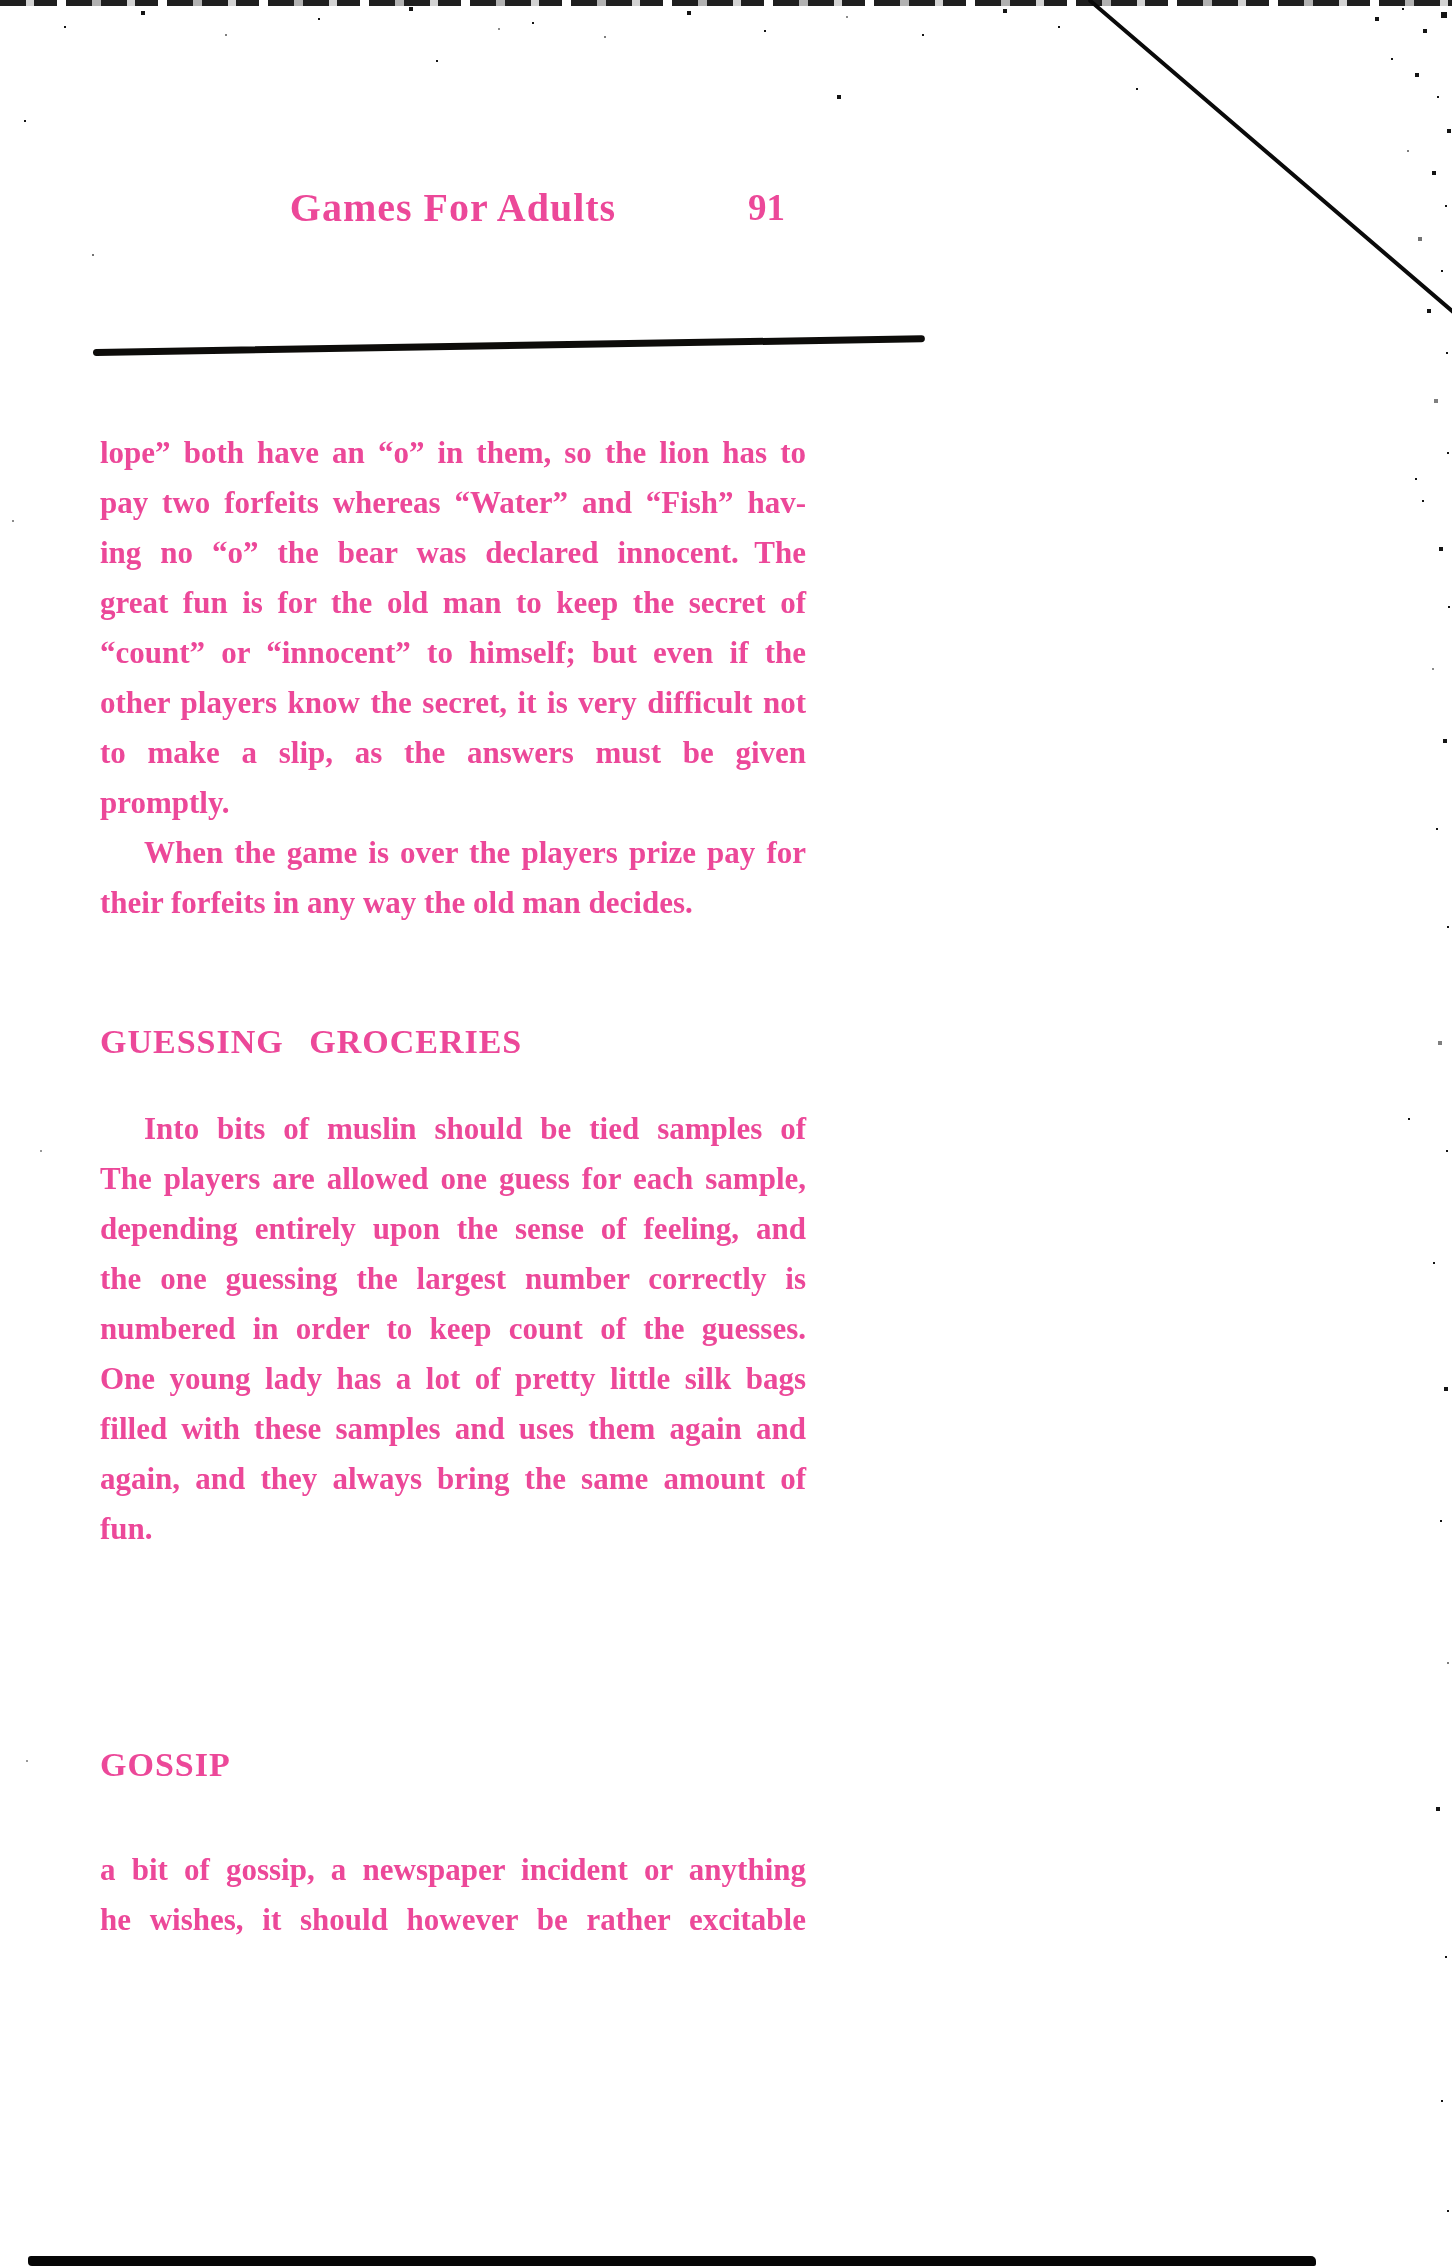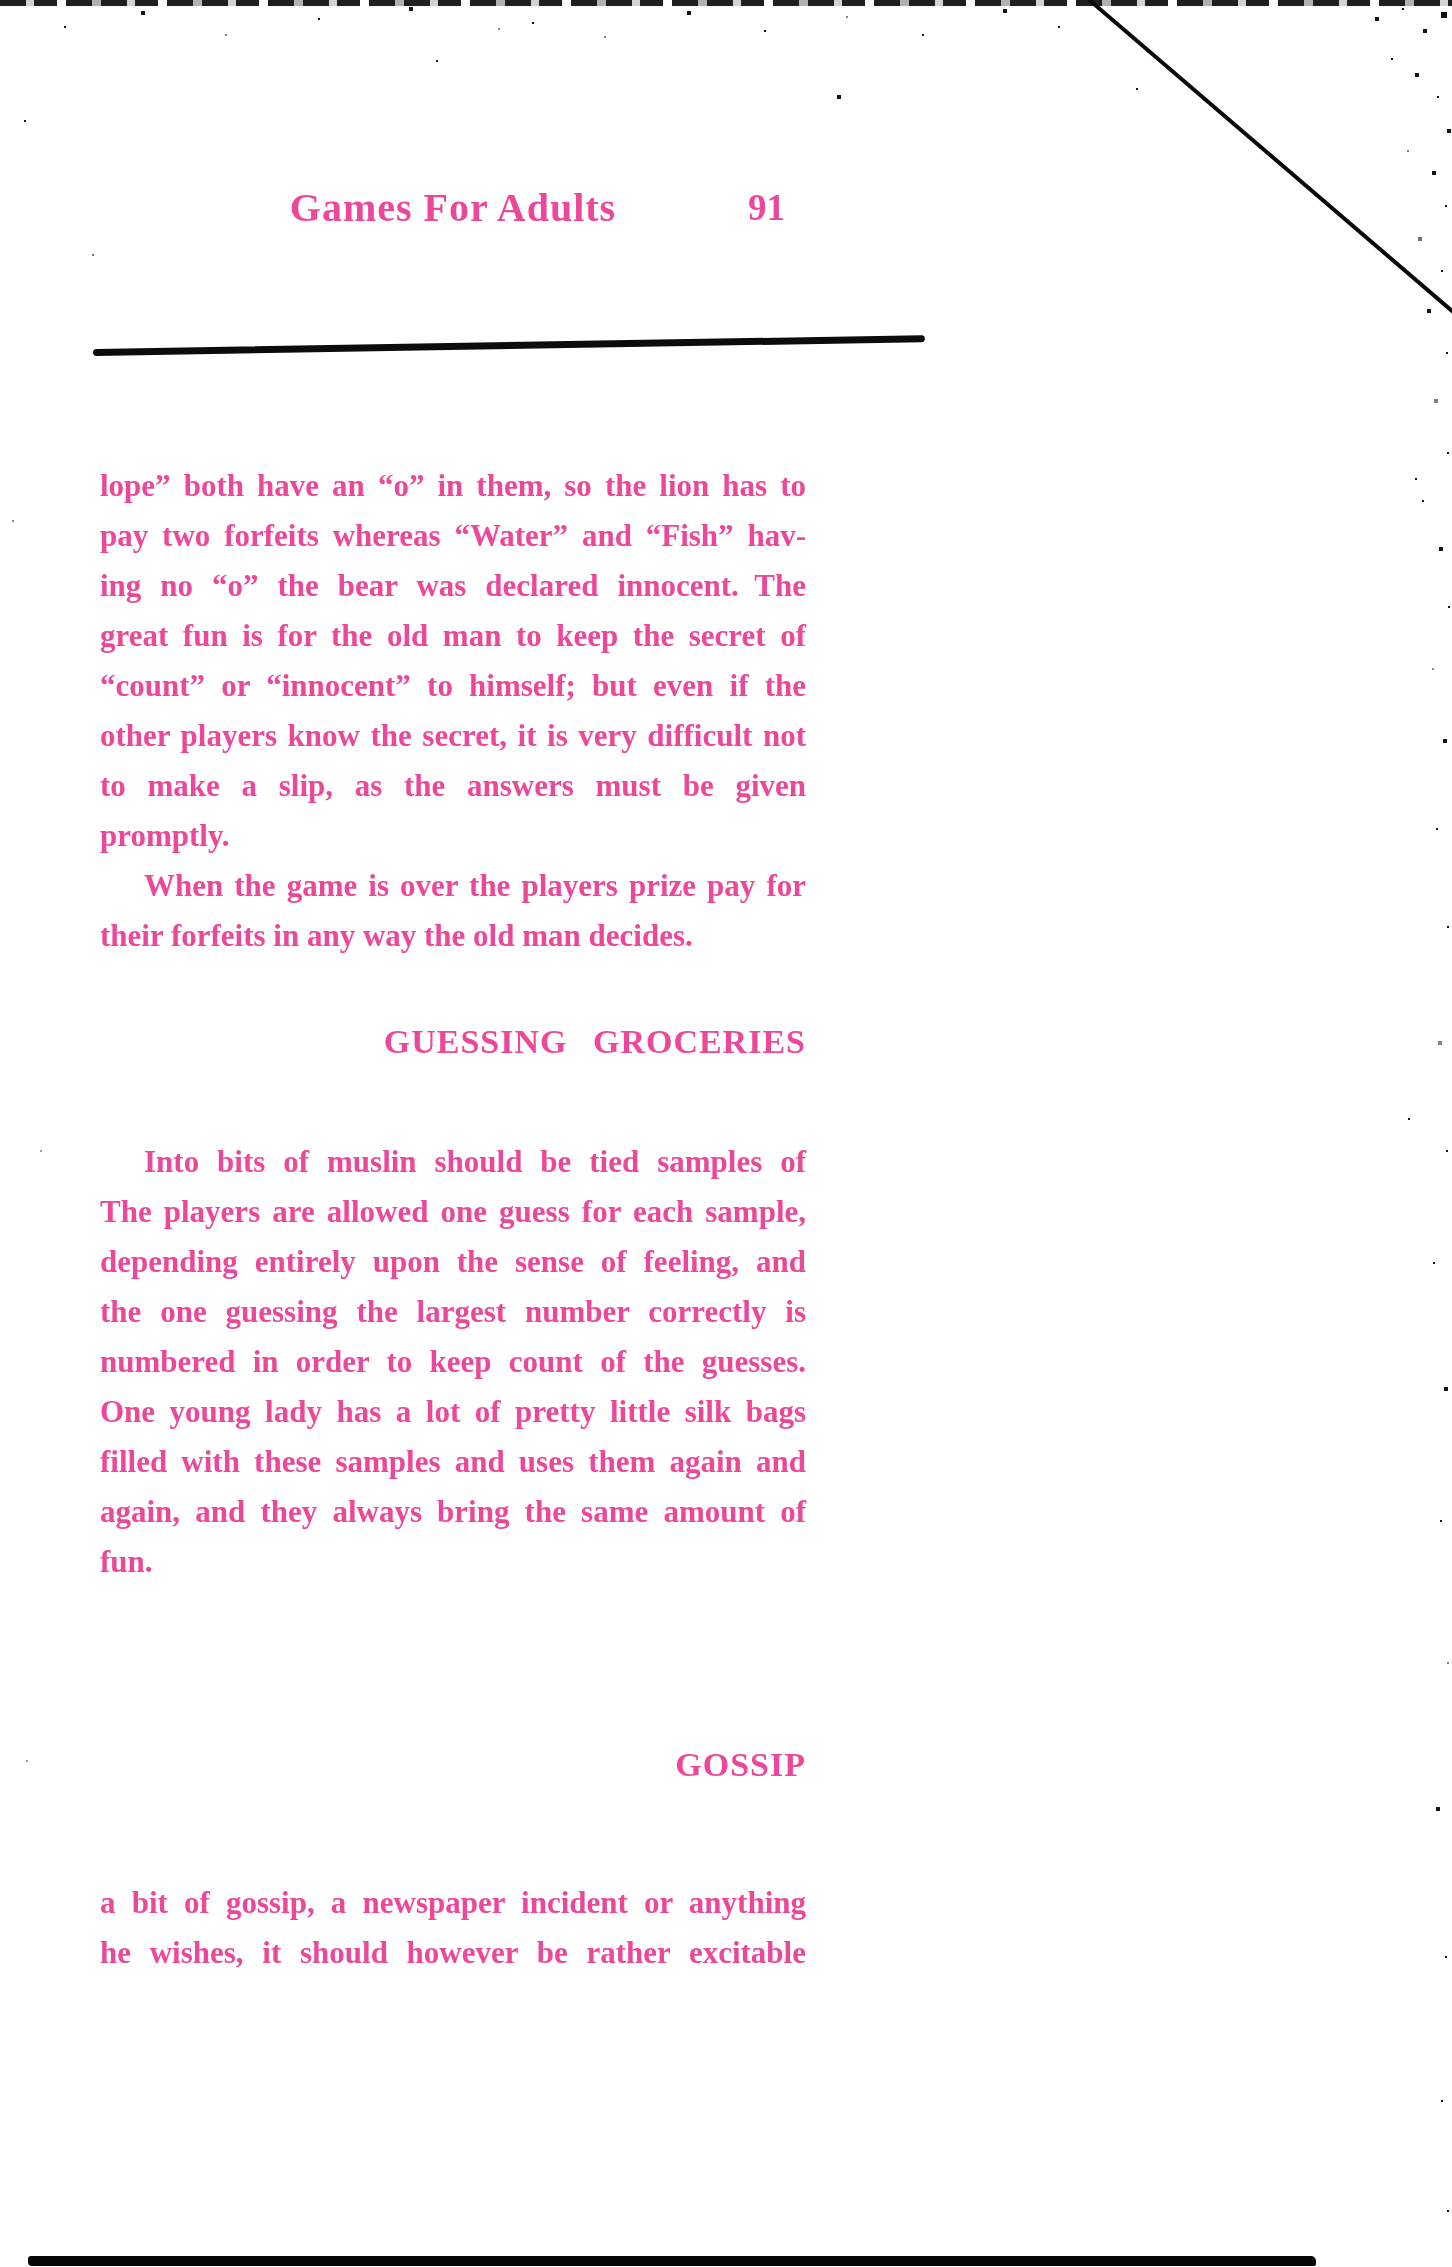--- a/index.html
+++ b/index.html
@@ -22,33 +22,33 @@
     font-size:37px;font-weight:bold;
   }
   .header-rule{
     position:absolute;left:93px;top:349px;width:832px;height:7px;
     background:#0d0c0a;border-radius:4px;
     transform:rotate(-0.95deg);transform-origin:left center;
   }
   
   .textblock{
     position:absolute;left:100px;width:706px;
-    font-size:31px;font-weight:bold;line-height:50px;margin-top:33px;
+    font-size:31px;font-weight:bold;line-height:50px;
   }
   .ln{
     height:50px;
     text-align:justify;
     text-align-last:justify;
     white-space:nowrap;
   }
   .ln.last{text-align-last:left;}
   .ln.indent{text-indent:44px;}
   .section-heading{
     position:absolute;left:100px;width:706px;
-    text-align:right;font-size:34px;font-weight:bold;
+    text-align:left;font-size:34px;font-weight:bold;
     letter-spacing:1px;word-spacing:16px;white-space:nowrap;
   }
   
   .top-edge{
     position:absolute;top:0;left:0;width:100%;height:6px;opacity:.88;
     background:repeating-linear-gradient(90deg,
       #000 0 26px, rgba(0,0,0,.2) 26px 34px,
       #000 34px 57px, rgba(0,0,0,0) 57px 66px,
       #000 66px 92px, rgba(0,0,0,.35) 92px 101px);
   }

